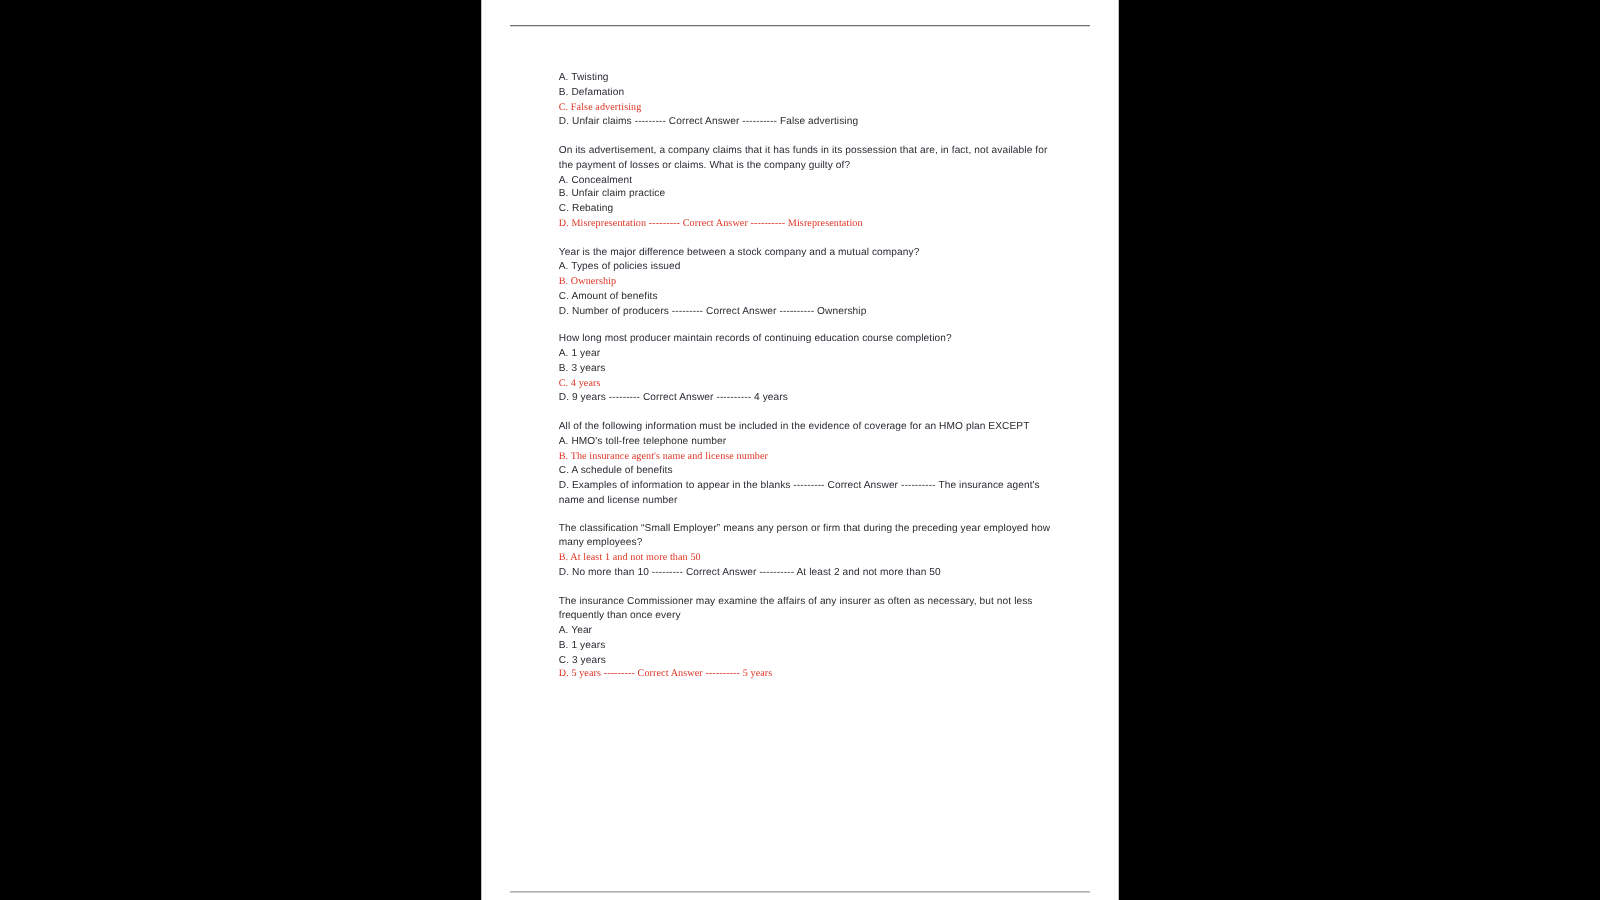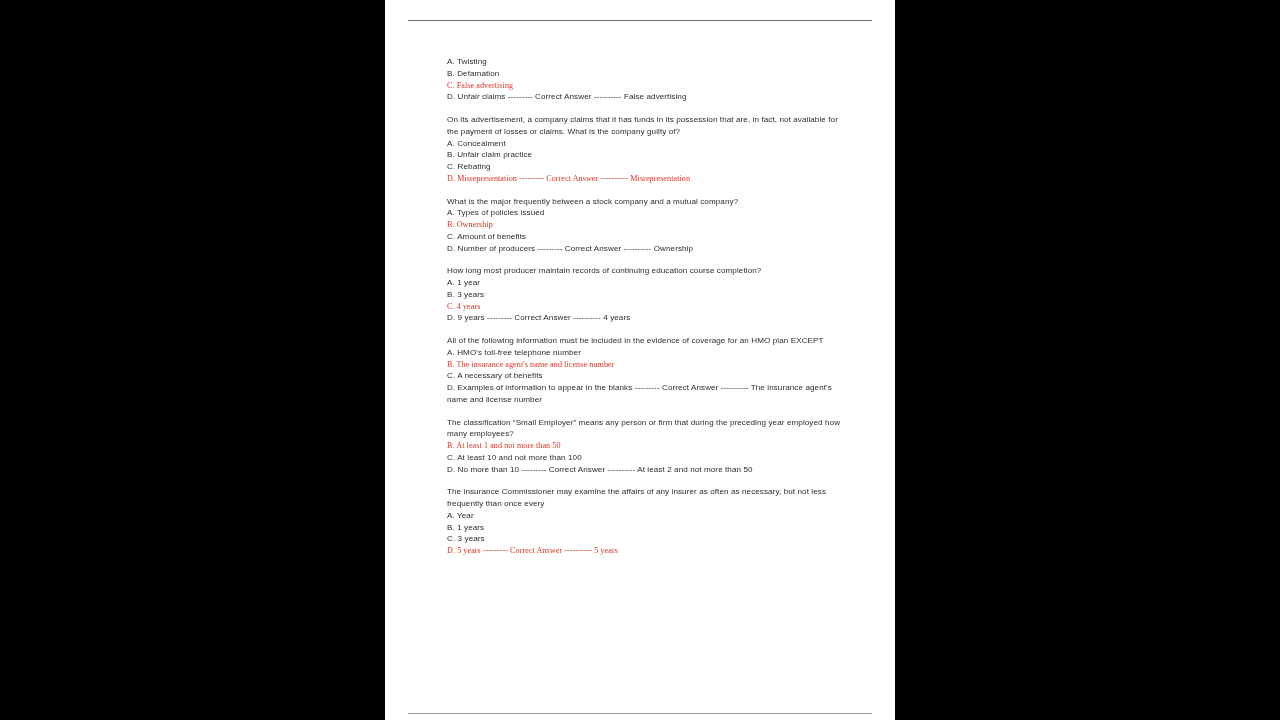--- a/index.html
+++ b/index.html
@@ -83,44 +83,43 @@
           <div class="line">D. Unfair claims --------- Correct Answer ---------- False advertising</div>
         </div>
         <div class="qblock">
           <div class="line stem">On its advertisement, a company claims that it has funds in its possession that are, in fact, not available for the payment of losses or claims. What is the company guilty of?</div>
           <div class="line">A. Concealment</div>
           <div class="line">B. Unfair claim practice</div>
           <div class="line">C. Rebating</div>
           <div class="line red">D. Misrepresentation --------- Correct Answer ---------- Misrepresentation</div>
         </div>
         <div class="qblock">
-          <div class="line stem">What is the major frequently between a stock company and a mutual company?</div>
+          <div class="line stem">Year is the major difference between a stock company and a mutual company?</div>
           <div class="line">A. Types of policies issued</div>
           <div class="line red">B. Ownership</div>
           <div class="line">C. Amount of benefits</div>
           <div class="line">D. Number of producers --------- Correct Answer ---------- Ownership</div>
         </div>
         <div class="qblock">
           <div class="line stem">How long most producer maintain records of continuing education course completion?</div>
           <div class="line">A. 1 year</div>
           <div class="line">B. 3 years</div>
           <div class="line red">C. 4 years</div>
           <div class="line">D. 9 years --------- Correct Answer ---------- 4 years</div>
         </div>
         <div class="qblock">
           <div class="line stem">All of the following information must be included in the evidence of coverage for an HMO plan EXCEPT</div>
           <div class="line">A. HMO's toll-free telephone number</div>
           <div class="line red">B. The insurance agent's name and license number</div>
-          <div class="line">C. A necessary of benefits</div>
+          <div class="line">C. A schedule of benefits</div>
           <div class="line">D. Examples of information to appear in the blanks --------- Correct Answer ---------- The insurance agent's name and license number</div>
         </div>
         <div class="qblock">
           <div class="line stem">The classification “Small Employer” means any person or firm that during the preceding year employed how many employees?</div>
           <div class="line red">B. At least 1 and not more than 50</div>
-          <div class="line">C. At least 10 and not more than 100</div>
           <div class="line">D. No more than 10 --------- Correct Answer ---------- At least 2 and not more than 50</div>
         </div>
         <div class="qblock">
           <div class="line stem">The insurance Commissioner may examine the affairs of any insurer as often as necessary, but not less frequently than once every</div>
           <div class="line">A. Year</div>
           <div class="line">B. 1 years</div>
           <div class="line">C. 3 years</div>
           <div class="line red">D. 5 years --------- Correct Answer ---------- 5 years</div>
         </div>
       </div>

